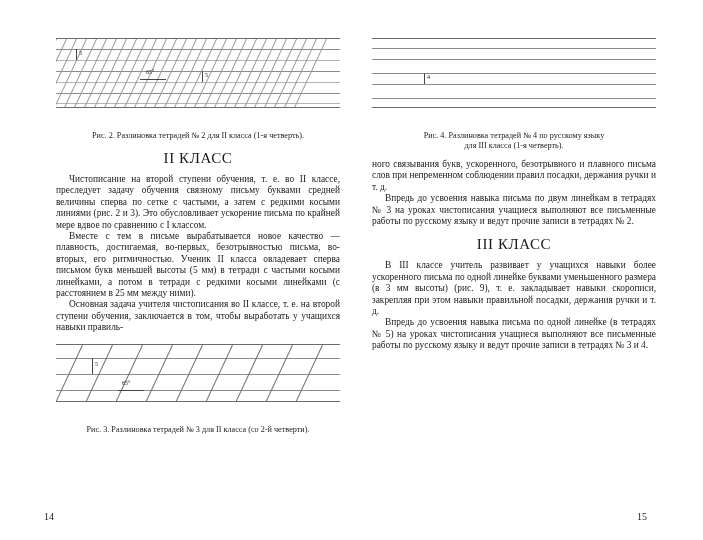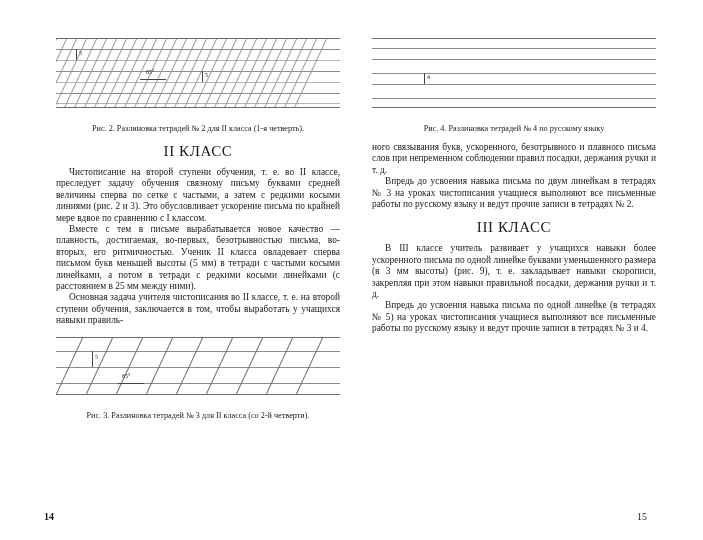--- a/index.html
+++ b/index.html
@@ -46,21 +46,21 @@
     letter-spacing: 0.6px;
     margin: 9px 0 7px 0;
     text-indent: 0;
   }
 
   .caption {
     font-size: 8.2px;
     line-height: 10px;
     text-align: center;
     text-indent: 0;
-    margin: 16px 0 0 0;
+    margin: 23px 0 0 0;
   }
   .caption .l2 { display: block; }
 
   .figure {
     position: relative;
     width: 284px;
     background: #ffffff;
     border-top: 0;
   }
 
@@ -110,21 +110,21 @@
     height: 0;
   }
 
   .folio {
     position: absolute;
     bottom: 18px;
     font-size: 10px;
     font-family: "Liberation Serif", serif;
     color: #1a1a1a;
   }
-  .folio-left  { left: 44px; font-weight: bold; }
+  .folio-left  { left: 44px; }
   .folio-right { right: 56px; }
 </style>
 </head>
 <body>
 
 <div class="page">
   <div class="spread">
 
     <div class="col col-left">
 
@@ -225,20 +225,21 @@
           <div class="hline" style="top:20px;"></div>
           <div class="hline" style="top:34px;"></div>
           <div class="hline" style="top:45px;"></div>
           <div class="hline" style="top:59px;"></div>
 
           <div class="dimline" style="left:52px; top:34px; height:11px;"></div>
           <div class="fig-annot" style="left:55px; top:35px;">4</div>
         </div>
         <div class="caption">
           <span>Рис. 4. Разлиновка тетрадей № 4 по русскому языку</span>
+          <span class="l2">для III класса (1-я четверть).</span>
         </div>
       </div>
 
       <div style="height:8px;"></div>
 
       <p class="noindent">ного связывания букв, ускоренного, безотрывного и плавного письма слов при непременном соблюдении правил посадки, держания ручки и т. д.</p>
       <p>Впредь до усвоения навыка письма по двум линейкам в тетрадях № 3 на уроках чистописания учащиеся выполняют все письменные работы по русскому языку и ведут прочие записи в тетрадях № 2.</p>
 
       <div class="section-head">III КЛАСС</div>
 

